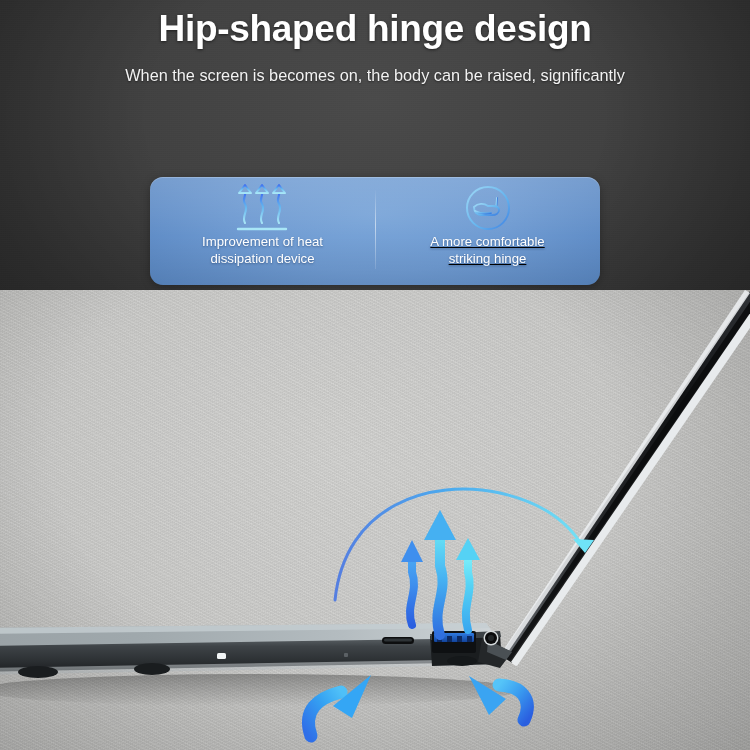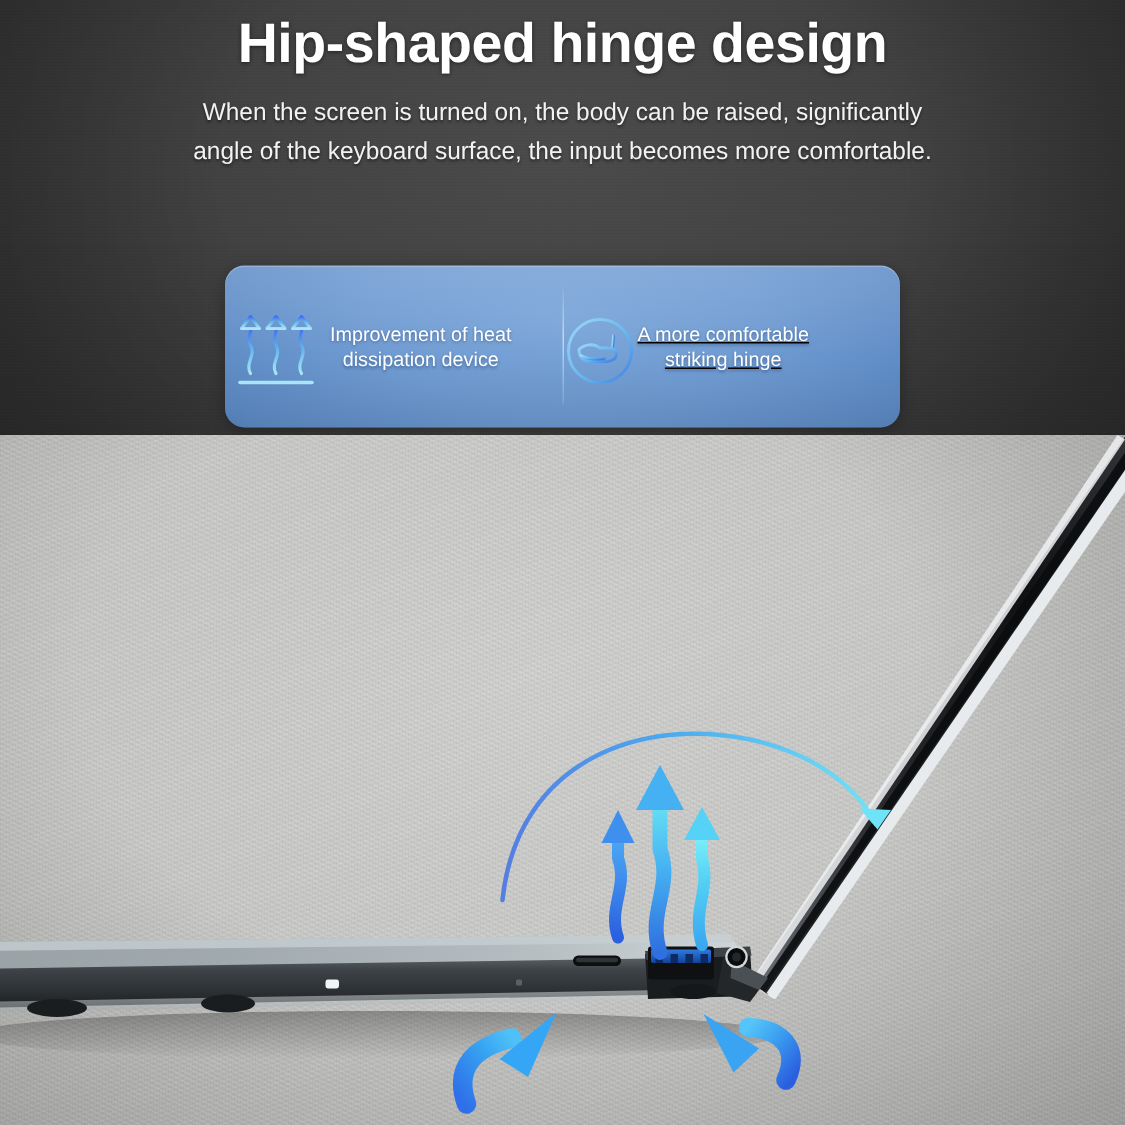--- a/index.html
+++ b/index.html
@@ -50,21 +50,21 @@
   .panel-sheen {
     position:absolute; inset:0; pointer-events:none;
     background:linear-gradient(180deg, rgba(255,255,255,.14) 0%, rgba(255,255,255,0) 55%, rgba(0,0,0,.07) 100%);
   }
   .panel-divider {
     position:absolute; left:225px; top:12px; width:1px; height:80px;
     background:linear-gradient(180deg, rgba(255,255,255,0) 0%, rgba(255,255,255,.55) 45%, rgba(255,255,255,.12) 100%);
   }
   .feature-col {
     position:absolute; top:0; width:225px; height:108px;
-    display:flex; flex-direction:row; align-items:center; justify-content:flex-start;
+    display:flex; flex-direction:column; align-items:center; justify-content:flex-start;
   }
   .feature-col.left  { left:0; }
   .feature-col.right { left:225px;text-decoration:underline; }
   .feature-icon { height:56px; display:flex; align-items:center; justify-content:center; padding-top:6px; }
   .feature-label {
     font-size:13.2px; line-height:17px; color:#ffffff; text-align:center;
     text-shadow:0 1px 2px rgba(25,50,90,.5);
   }
   .feature-label span { display:block; }
 
@@ -94,22 +94,21 @@
 
 <div class="stage">
 
   <div class="top-section">
     <div class="top-noise"></div>
     <div class="top-vig"></div>
 
     <div class="headline">Hip-shaped hinge design</div>
 
     <div class="subcopy">
-      <span>When the screen is turned on, the body can be raised, significantly</span>
-      <span>angle of the keyboard surface, the input becomes more comfortable.</span>
+      <span>When the screen is becomes on, the body can be raised, significantly</span>
     </div>
 
     <div class="feature-panel">
       <div class="panel-sheen"></div>
       <div class="panel-divider"></div>
 
       <div class="feature-col left">
         <div class="feature-icon">
           <svg width="70" height="50" viewBox="0 0 70 50">
             <defs>

